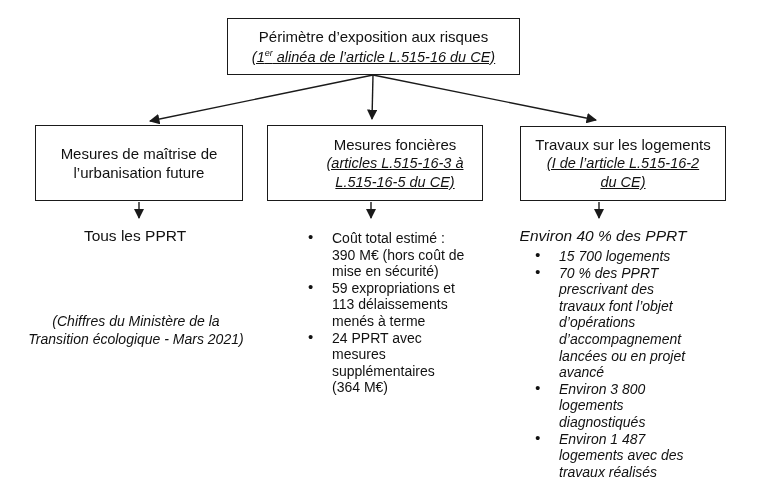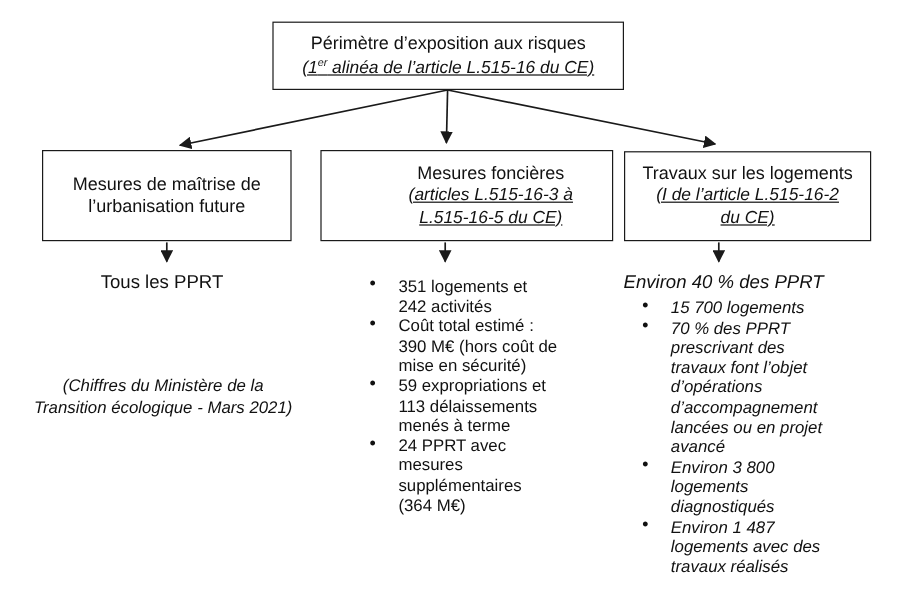--- a/index.html
+++ b/index.html
@@ -79,40 +79,38 @@
   <div class="box root-box" style="left:227px;top:18px;width:293px;height:57px;">
     <div class="title">Périmètre d’exposition aux risques</div>
     <div class="subtitle"><span>(1</span><sup>er</sup><span> alinéa de l’article L.515-16 du CE)</span></div>
   </div>
 
   <div class="box" style="left:35px;top:125px;width:208px;height:76px;">
     <div class="title">Mesures de maîtrise de
 l’urbanisation future</div>
   </div>
 
-  <div class="box" style="left:267px;top:125px;width:244px;height:76px;padding-left:44px;">
+  <div class="box" style="left:267px;top:125px;width:216px;height:76px;padding-left:44px;">
     <div class="title">Mesures foncières</div>
     <div class="subtitle">(articles L.515-16-3 à
 L.515-16-5 du CE)</div>
   </div>
 
   <div class="box" style="left:520px;top:126px;width:206px;height:75px;">
     <div class="title">Travaux sur les logements</div>
     <div class="subtitle">(I de l’article L.515-16-2
 du CE)</div>
   </div>
 
   <div class="result-col col1" style="left:30px;top:227px;width:210px;">
     <div class="result-heading">Tous les PPRT</div>
   </div>
 
   <div class="result-col col2" style="left:288px;top:227px;width:190px;">
     <ul class="bullets">
-      <li>351 logements et
-242 activités</li>
       <li>Coût total estimé :
 390 M€ (hors coût de
 mise en sécurité)</li>
       <li>59 expropriations et
 113 délaissements
 menés à terme</li>
       <li>24 PPRT avec
 mesures
 supplémentaires
 (364 M€)</li>

